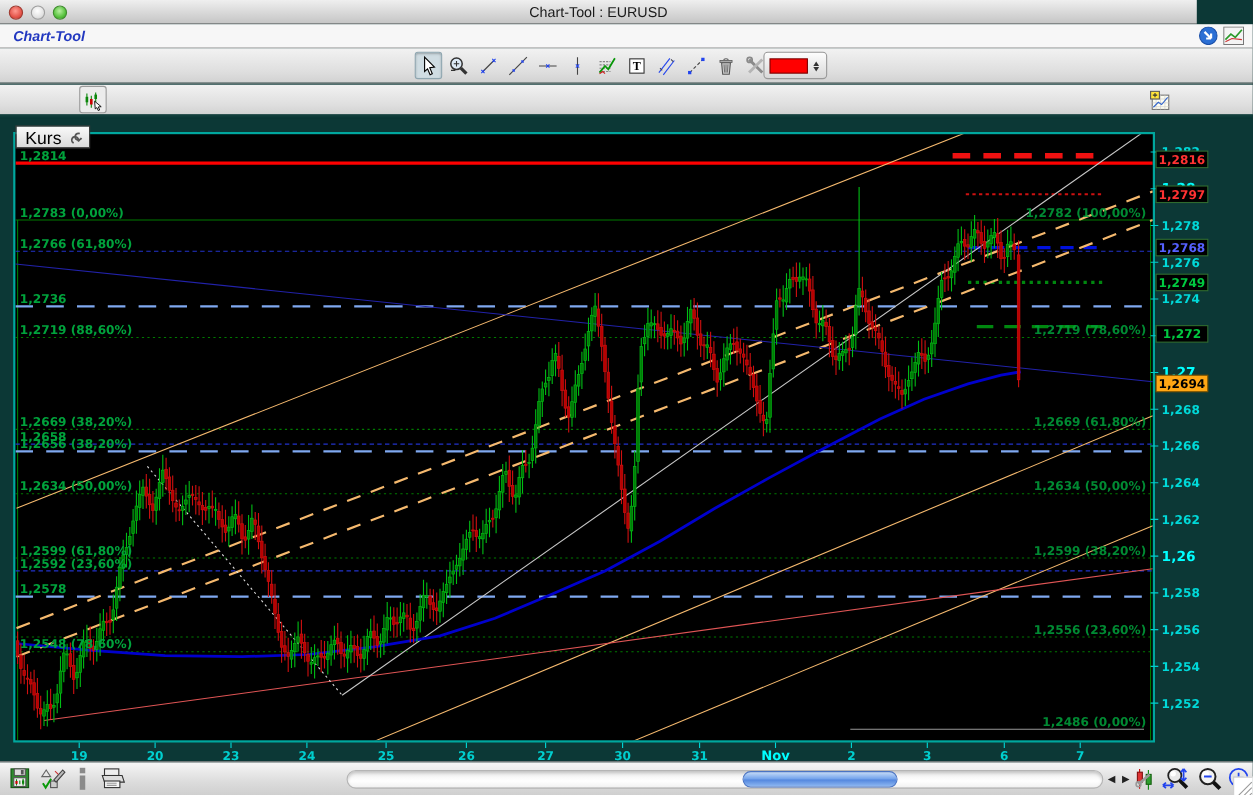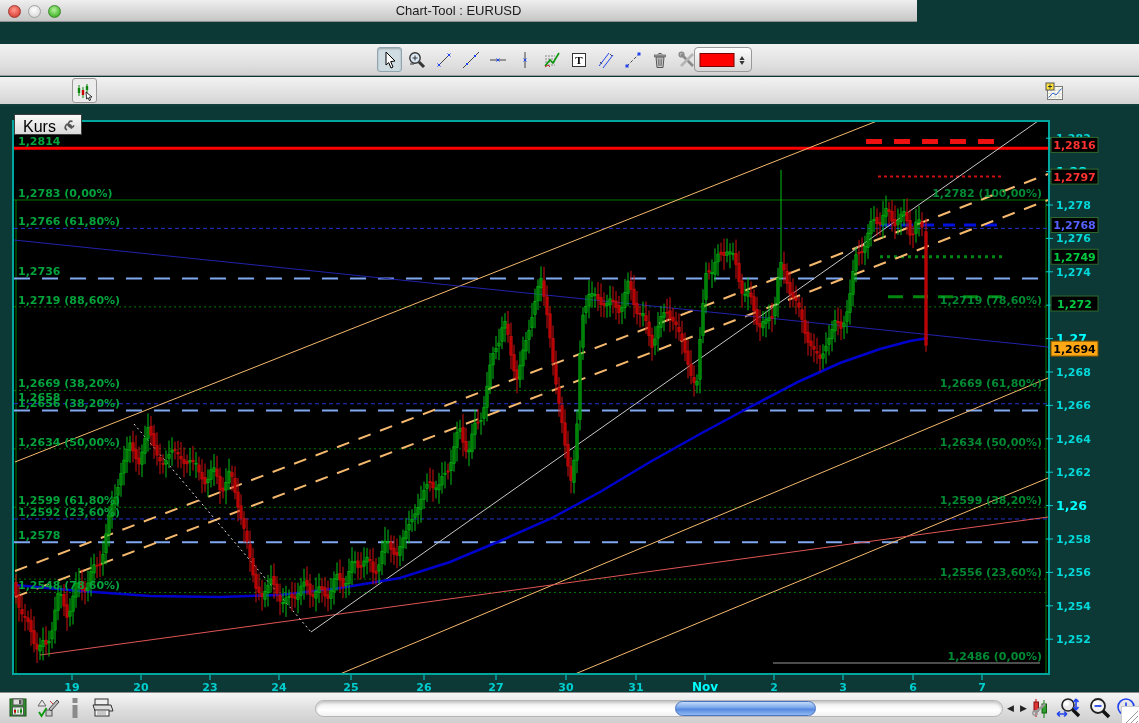--- a/index.html
+++ b/index.html
@@ -1,20 +1,20 @@
 <!DOCTYPE html>
 <html><head>
 <meta charset="utf-8">
 <style>
   html,body{margin:0;padding:0;background:#333;}
   *{box-sizing:border-box;}
   #window{position:relative;width:1139px;height:723px;background:#0C3836;overflow:hidden;
     font-family:"Liberation Sans",sans-serif;}
   
-  #titlebar{position:absolute;left:0;top:0;width:917px;height:22px;
+  #titlebar{position:absolute;left:0;top:0;width:1088px;height:22px;
     background:linear-gradient(#EFEFEF,#D6D6D6 60%,#C6C6C6);border-bottom:1px solid #8F8F8F;}
   .light{position:absolute;top:4.5px;width:13px;height:13px;border-radius:50%;}
   #light-close{left:8px;background:radial-gradient(circle at 5px 4px,#FF9A90,#E4544A 60%,#B03228);border:1px solid #A03A30;}
   #light-min{left:28px;background:radial-gradient(circle at 5px 4px,#FFFFFF,#E2E2E2 60%,#C2C2C2);border:1px solid #9F9F9F;}
   #light-zoom{left:48px;background:radial-gradient(circle at 5px 4px,#B8F0A0,#57C23E 60%,#2F8C1E);border:1px solid #3F8C2E;}
   #title-text{position:absolute;left:0;right:0;top:3px;text-align:center;font-size:13px;color:#1A1A1A;}
   
   #menubar{position:absolute;left:0;top:22px;width:1139px;height:22px;background:#F7F7F7;border-bottom:1px solid #ABABAB;}
   #menu-app{position:absolute;left:12px;top:3px;font-size:13px;font-weight:bold;font-style:italic;color:#2238C0;}
   #menu-icons{position:absolute;right:8px;top:2px;display:flex;gap:5px;}
@@ -58,20 +58,39 @@
 
 <div id="window">
 
   <div id="titlebar">
     <div class="light" id="light-close"></div>
     <div class="light" id="light-min"></div>
     <div class="light" id="light-zoom"></div>
     <div id="title-text">Chart-Tool : EURUSD</div>
   </div>
 
+  <div id="menubar">
+    <span id="menu-app">Chart-Tool</span>
+    <span id="menu-icons">
+      <span>
+        <svg width="17" height="17">
+            <circle cx="8.5" cy="8.5" r="8" fill="#2B6FD4"></circle>
+            <circle cx="8.5" cy="8.5" r="8" fill="none" stroke="#1A4FA8"></circle>
+            <path d="M5 5 L11 11 M11 11 L11 6.5 M11 11 L6.5 11" stroke="#FFF" stroke-width="2" fill="none"></path>
+          </svg>
+      </span>
+      <span>
+        <svg width="19" height="17">
+            <rect x="0.5" y="0.5" width="18" height="16" fill="#F4F4F4" stroke="#777"></rect>
+            <path d="M2 12 L7 7 L11 10 L17 3" stroke="#2A9A2A" stroke-width="1.5" fill="none"></path>
+            <path d="M2 14 L8 11 L17 12" stroke="#C33" stroke-width="1" fill="none"></path>
+          </svg>
+      </span>
+    </span>
+  </div>
 
   <div id="toolbar1" class="tbar">
     <div class="tbtn sel" style="left:377px">
       <svg width="20" height="20">
           <path d="M6 2 L15 11 L10.7 11.6 L13 17 L11 18 L8.7 12.6 L6 15 Z" fill="#FFF" stroke="#000"></path>
         </svg>
     </div>
     <div class="tbtn" style="left:404px">
       <svg width="20" height="20">
           <circle cx="8" cy="8" r="5.2" fill="#DCE9F5" stroke="#333" stroke-width="1.4"></circle>

